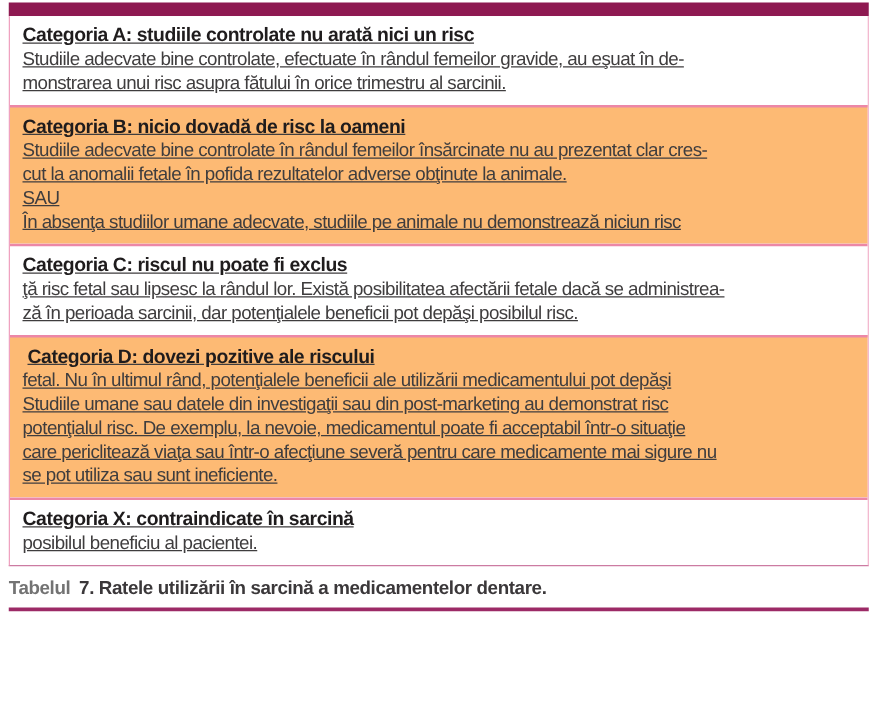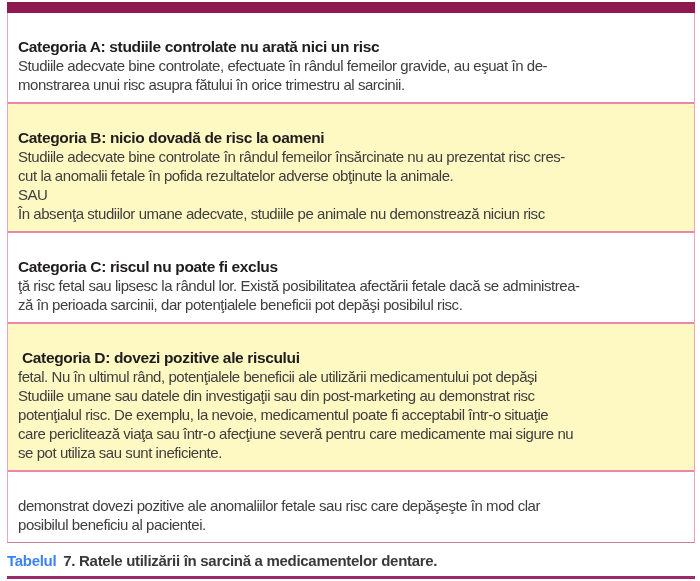--- a/index.html
+++ b/index.html
@@ -23,47 +23,48 @@
     height: 11px;
     background: #8e1951;
   }
   .cat-table {
     border-left: 1.5px solid #efa2c0;
     border-right: 1.5px solid #efa2c0;
     border-bottom: 1.5px solid #cc7ba2;
     background: #ffffff;
   }
   .section {
-    padding: 24px 10px 8px 10px;
+    padding: 6px 10px 8px 10px;
     font-size: 15px;
     line-height: 19px;
     letter-spacing: -0.45px;
     color: #3f3d3e;
+    text-decoration: underline;
   }
-  .section.gray { background: #fef9c3; }
+  .section.gray { background: #fdba74; }
   .section.white { background: #ffffff; }
   .section.divided { border-top: 2px solid #ec87a7; }
   .heading {
     font-weight: bold;
     font-size: 15.5px;
     letter-spacing: -0.35px;
     color: #1f1c1d;
     white-space: pre-wrap;
   }
   .heading.indent { padding-left: 4px; }
   .line { white-space: pre-wrap; }
   .caption {
     margin-top: 9px;
     font-size: 15px;
     font-weight: bold;
     letter-spacing: -0.3px;
     color: #3b383a;
   }
   .caption-label {
-    color: #3b82f6;
+    color: #737373;
     margin-right: 7px;
   }
   .bottom-rule {
     margin-top: 7px;
     height: 2.5px;
     background: #9c2a66;
   }
 </style>
 </head>
 <body>
@@ -74,21 +75,21 @@
   <div class="cat-table">
 
     <div class="section white">
       <div class="heading">Categoria A: studiile controlate nu arată nici un risc</div>
       <div class="line">Studiile adecvate bine controlate, efectuate în rândul femeilor gravide, au eşuat în de-</div>
       <div class="line">monstrarea unui risc asupra fătului în orice trimestru al sarcinii.</div>
     </div>
 
     <div class="section gray divided">
       <div class="heading">Categoria B: nicio dovadă de risc la oameni</div>
-      <div class="line">Studiile adecvate bine controlate în rândul femeilor însărcinate nu au prezentat risc cres-</div>
+      <div class="line">Studiile adecvate bine controlate în rândul femeilor însărcinate nu au prezentat clar cres-</div>
       <div class="line">cut la anomalii fetale în pofida rezultatelor adverse obţinute la animale.</div>
       <div class="line">SAU</div>
       <div class="line">În absenţa studiilor umane adecvate, studiile pe animale nu demonstrează niciun risc</div>
     </div>
 
     <div class="section white divided">
       <div class="heading">Categoria C: riscul nu poate fi exclus</div>
       <div class="line">ţă risc fetal sau lipsesc la rândul lor. Există posibilitatea afectării fetale dacă se administrea-</div>
       <div class="line">ză în perioada sarcinii, dar potenţialele beneficii pot depăşi posibilul risc.</div>
     </div>
@@ -96,21 +97,21 @@
     <div class="section gray divided">
       <div class="heading indent">Categoria D: dovezi pozitive ale riscului</div>
       <div class="line">fetal. Nu în ultimul rând, potenţialele beneficii ale utilizării medicamentului pot depăşi</div>
       <div class="line">Studiile umane sau datele din investigaţii sau din post-marketing au demonstrat risc</div>
       <div class="line">potenţialul risc. De exemplu, la nevoie, medicamentul poate fi acceptabil într-o situaţie</div>
       <div class="line">care periclitează viaţa sau într-o afecţiune severă pentru care medicamente mai sigure nu</div>
       <div class="line">se pot utiliza sau sunt ineficiente.</div>
     </div>
 
     <div class="section white divided">
-      <div class="line">demonstrat dovezi pozitive ale anomaliilor fetale sau risc care depăşeşte în mod clar</div>
+      <div class="heading">Categoria X: contraindicate în sarcină</div>
       <div class="line">posibilul beneficiu al pacientei.</div>
     </div>
 
   </div>
 
   <div class="caption">
     <span class="caption-label">Tabelul</span><span class="caption-text">7. Ratele utilizării în sarcină a medicamentelor dentare.</span>
   </div>
 
   <div class="bottom-rule"></div>

